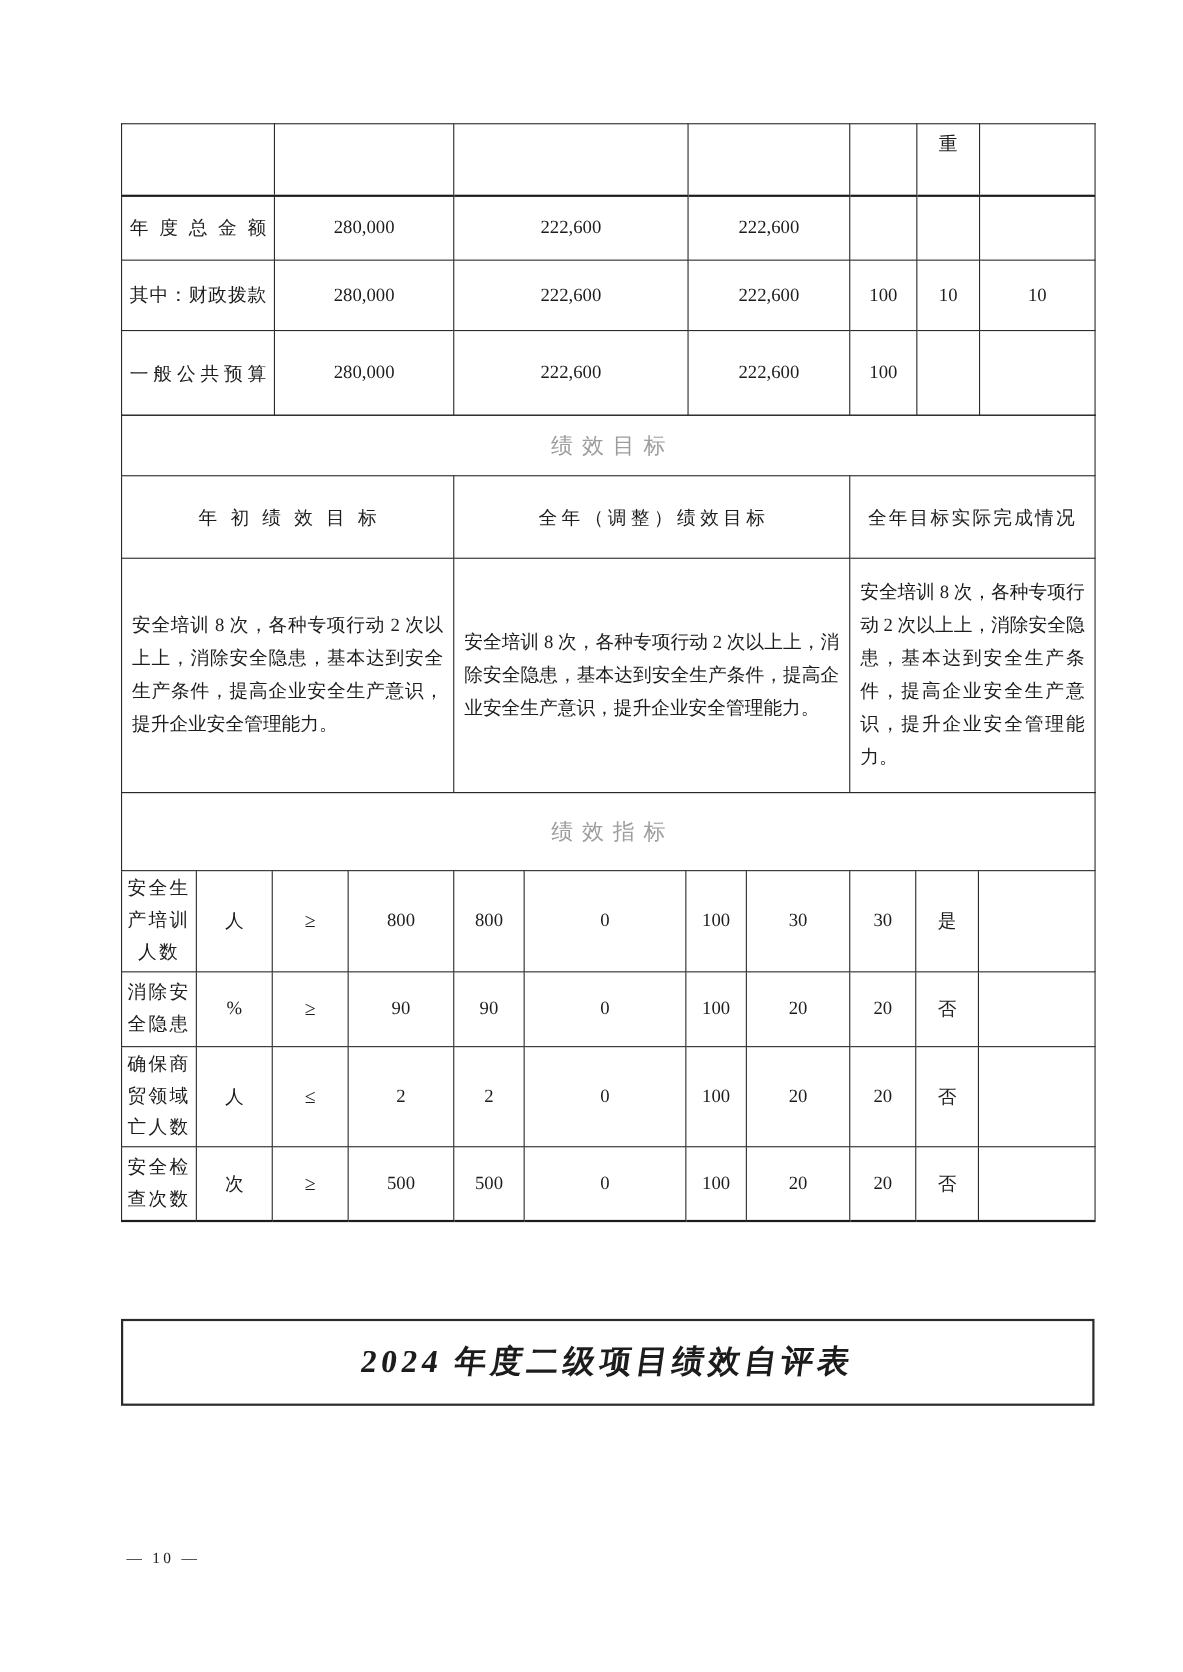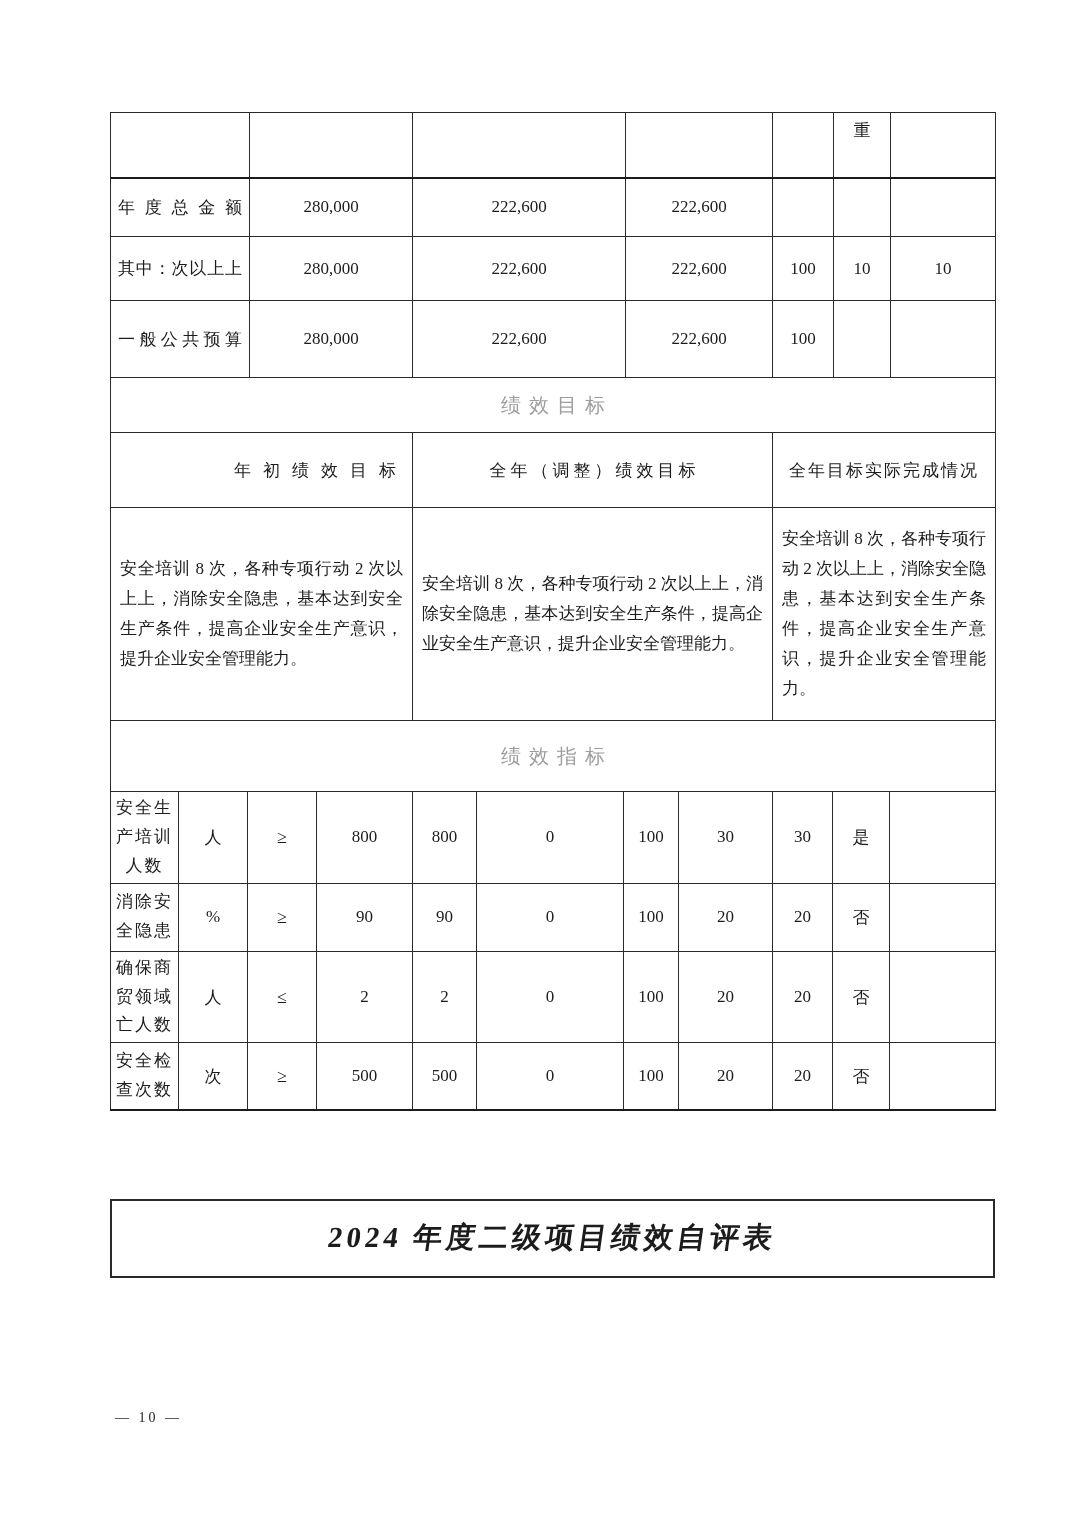--- a/index.html
+++ b/index.html
@@ -21,21 +21,21 @@
   
   .r-partial td { border-bottom:2px solid #1c1c1c; }
   .cell-top { vertical-align:top; padding-top:6px; }
   .lbl { text-align:justify; text-align-last:justify; padding:2px 7px; }
 
   
   .band td { color:#9d9d9d; font-size:20px; letter-spacing:8px; padding-left:12px; }
 
   
   .goal-head td { letter-spacing:2px; }
-  .ls-wide { letter-spacing:12px !important; padding-left:16px !important;text-align:right; }
+  .ls-wide { letter-spacing:12px !important; padding-left:16px !important; }
   .ls-med  { letter-spacing:4px  !important; padding-left:8px  !important; }
   .goal-cell { padding:6px 9px; vertical-align:middle; }
   .gt { text-align:justify; line-height:1.76; margin:0; }
 
   
   .ind-head th { line-height:1.9; white-space:pre-line; letter-spacing:2px; padding:2px 1px; }
   .ph { white-space:pre-line; line-height:1.7; letter-spacing:2px; padding:2px 1px;margin-top:12px; }
   .rel { font-size:18px; }
   .t-ind tr:last-child td { border-bottom:2px solid #1c1c1c; }
 
@@ -80,21 +80,21 @@
       <tr style="height:59px">
         <td class="lbl">年度总金额</td>
         <td>280,000</td>
         <td>222,600</td>
         <td>222,600</td>
         <td></td>
         <td></td>
         <td></td>
       </tr>
       <tr style="height:64px">
-        <td class="lbl">其中：次以上上</td>
+        <td class="lbl">其中：财政拨款</td>
         <td>280,000</td>
         <td>222,600</td>
         <td>222,600</td>
         <td>100</td>
         <td>10</td>
         <td>10</td>
       </tr>
       <tr style="height:77px">
         <td class="lbl">一般公共预算</td>
         <td>280,000</td>

